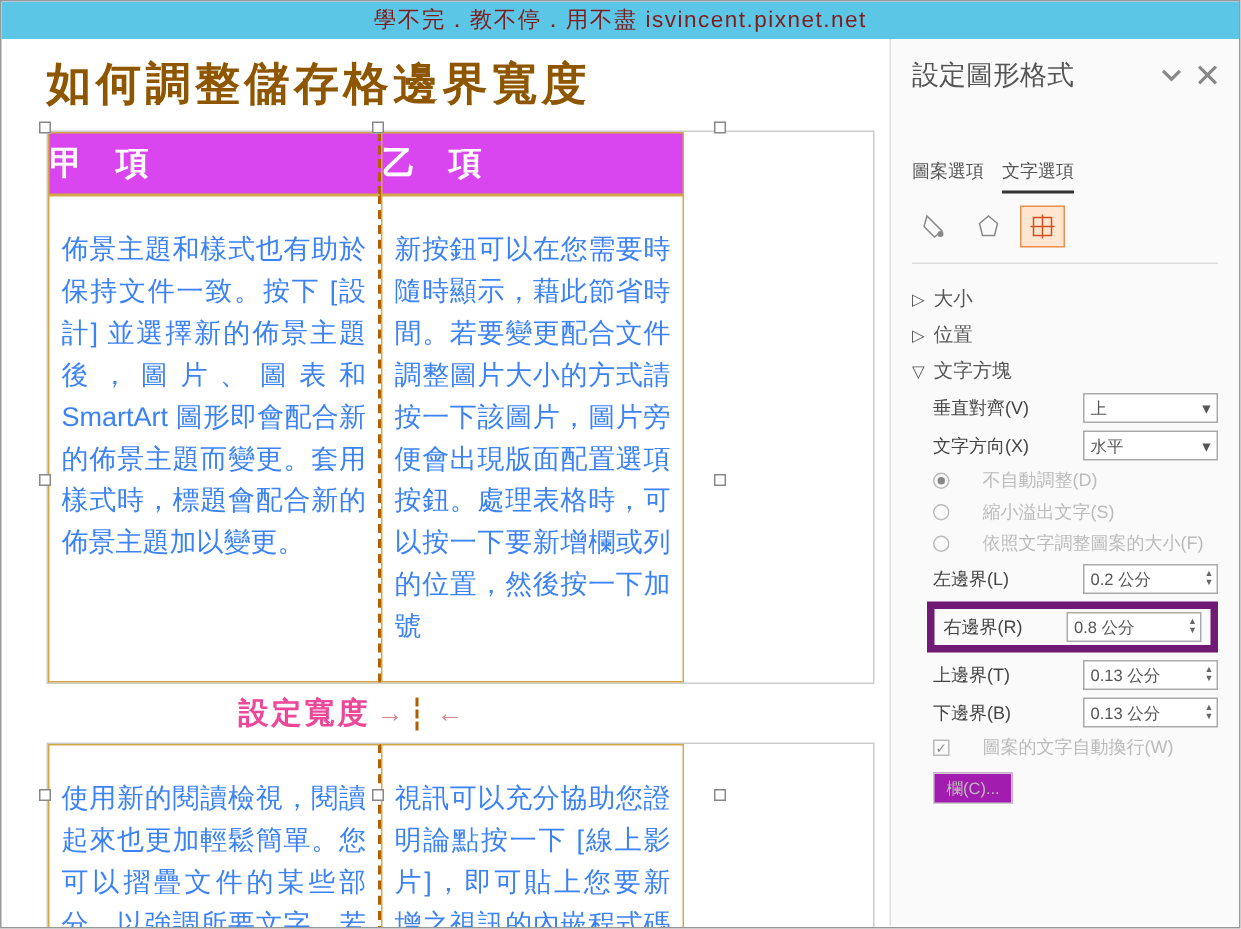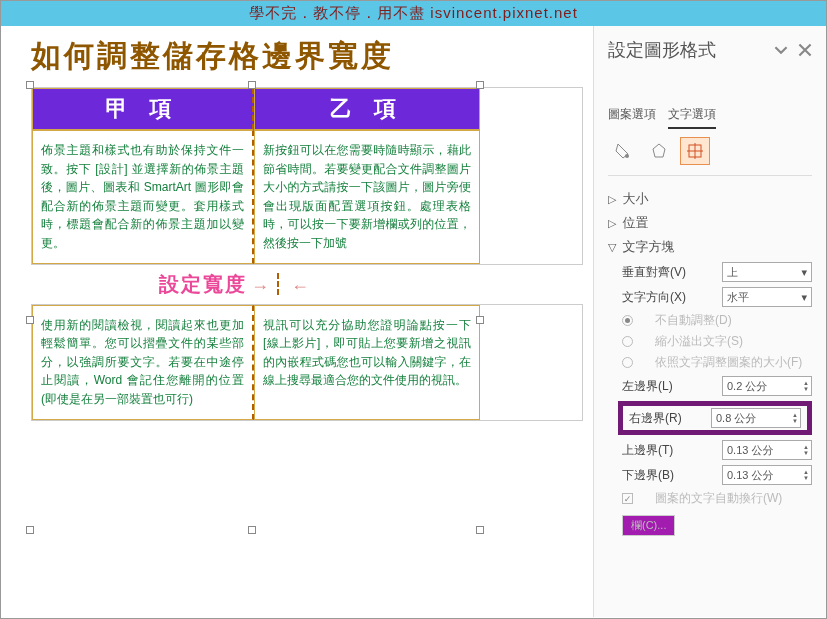--- a/index.html
+++ b/index.html
@@ -7,24 +7,24 @@
 .banner { background: #5cc6e6; color: #7f1d1d; text-align: center; padding: 3px 0; font-size: 15px; letter-spacing: 1px; }
 .main { display: flex; height: calc(100% - 26px); }
 .left-area { flex: 1; padding: 10px 10px 0 30px; position: relative; }
 .title { color: #8f5600; font-size: 30px; font-weight: bold; letter-spacing: 3px; margin-bottom: 10px; text-align: left; }
 .handle { width: 8px; height: 8px; border: 1px solid #888; background: #fff; position: absolute; }
 .h-tl { left: 25px; top: 55px; } .h-tm { left: 247px; top: 55px; } .h-tr { left: 475px; top: 55px; }
 .h-ml { left: 25px; top: 290px; } .h-mr { left: 475px; top: 290px; }
 .h-bl { left: 25px; top: 500px; } .h-bm { left: 247px; top: 500px; } .h-br { left: 475px; top: 500px; }
 .table-frame { border: 1px solid #ccc; margin-top: 4px; }
 .trow { display: flex; }
-.tcell { border: 1px solid #d4a847; padding: 10px 8px; font-size: 12px; color: #15803d; line-height: 1.55; text-align: justify; }
-.header-cell { background: #6d28d9; color: #fff; font-size: 22px; text-align: center; font-weight: bold; padding: 3px 0; letter-spacing: 8px; }
+.tcell { border: 1px solid #d4a847; padding: 22px 8px; font-size: 18px; color: #3b82f6; line-height: 1.55; text-align: justify; }
+.header-cell { background: #d946ef; color: #fff; font-size: 22px; font-weight: bold; padding: 3px 0; letter-spacing: 8px; }
 .col1 { width: 222px; border-right: 2px dashed #b06000; }
-.col2 { width: 226px; }
+.col2 { width: 202px; }
 .annotation-row { display: flex; align-items: center; margin: 6px 0; }
 .annotation-label { color: #ec4899; font-size: 20px; font-weight: bold; margin-left: 100px; letter-spacing: 2px; padding-left: 28px; }
 .arrow-r { color: #d88; font-size: 18px; margin: 0 4px; }
 .arrow-l { color: #d88; font-size: 18px; margin-left: 12px; }
 
 .panel { width: 233px; border-left: 1px solid #ddd; background: #fafafa; padding: 12px 14px; font-size: 13px; color: #555; }
 .panel-header { display: flex; justify-content: space-between; align-items: center; margin-bottom: 8px; }
 .panel-title { font-size: 18px; color: #555; }
 .panel-icons { display: flex; gap: 10px; }
 .icon-svg { width: 14px; height: 14px; fill: #888; cursor: pointer; }

